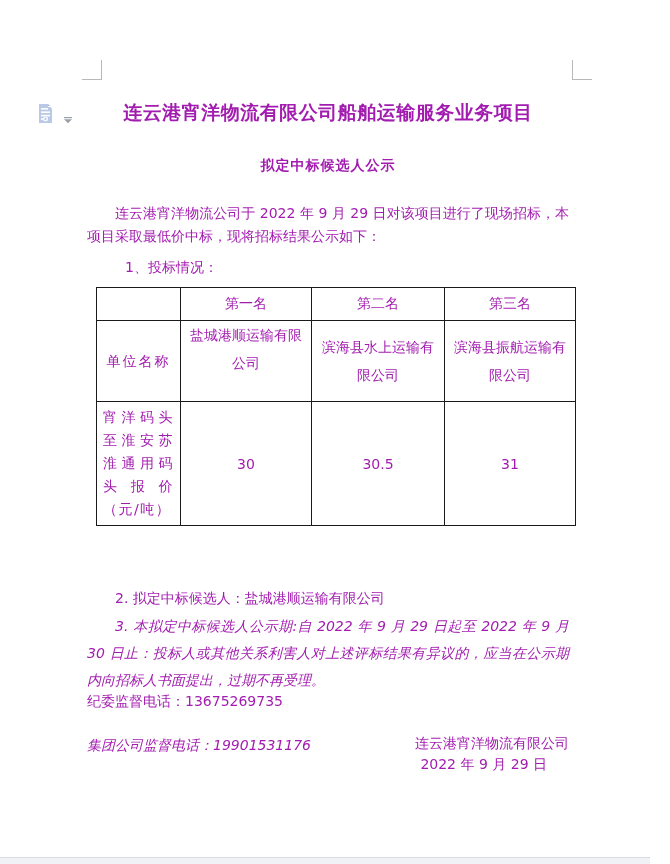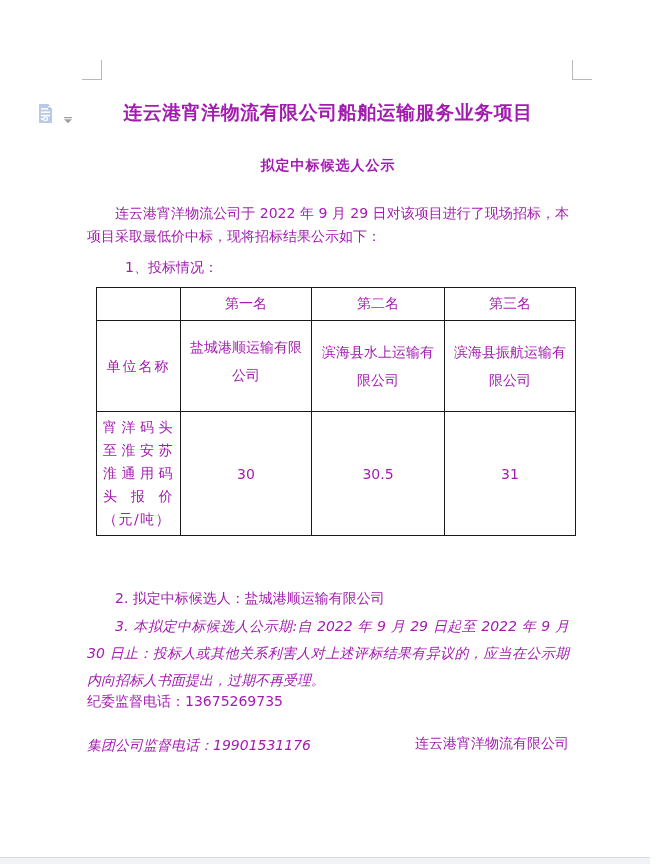--- a/index.html
+++ b/index.html
@@ -42,21 +42,21 @@
   }
   .bid-table td{
     border:1px solid #1a1a1a;
     text-align:center;vertical-align:middle;
     padding:2px 4px;overflow:hidden;
   }
   .bid-table tr.r1 td{height:28px;}
   .bid-table tr.r2 td{height:76px;line-height:28px;}
   .bid-table tr.r3 td{height:90px;}
   .bid-table tr.r4 td{height:88px;}
-  .bid-table td.c-top{vertical-align:top;padding-top:12px;border-radius:15px;}
+  .bid-table td.c-top{vertical-align:top;padding-top:0;border-radius:15px;}
   .bid-table td.unit{letter-spacing:2px;}
   .bid-table td.route{
     text-align:justify;vertical-align:middle;
     line-height:23px;letter-spacing:1.5px;padding:4px 6px;
   }
   
   .bottom-strip{
     position:absolute;left:0;bottom:0;width:670px;height:6px;
     background:#f1f2f6;border-top:1px solid #d9dbe0;
   }
@@ -124,16 +124,17 @@
           <td>31</td>
         </tr>
       </tbody>
     </table>
 
     <div class="sec2">2. 拟定中标候选人：盐城港顺运输有限公司</div>
     <p class="sec3">3. 本拟定中标候选人公示期:自 2022 年 9 月 29 日起至 2022 年 9 月 30 日止：投标人或其他关系利害人对上述评标结果有异议的，应当在公示期内向招标人书面提出，过期不再受理。</p>
     <div class="phone1">纪委监督电话：13675269735</div>
     <div class="phone2">集团公司监督电话：19901531176</div>
     <div class="signature">连云港宵洋物流有限公司</div>
+    <div class="docdate">2022 年 9 月 29 日</div>
   </div>
 
   <div class="bottom-strip"></div>
 </div>
 
 </body></html>

